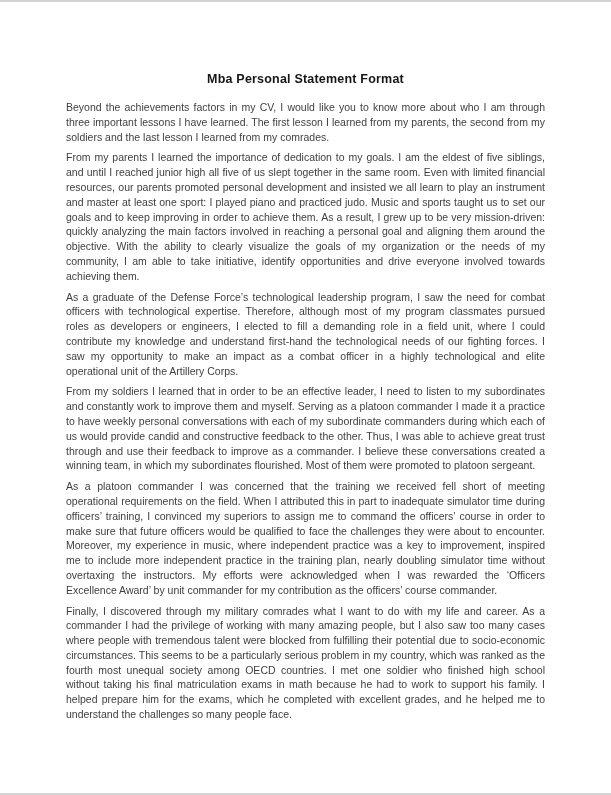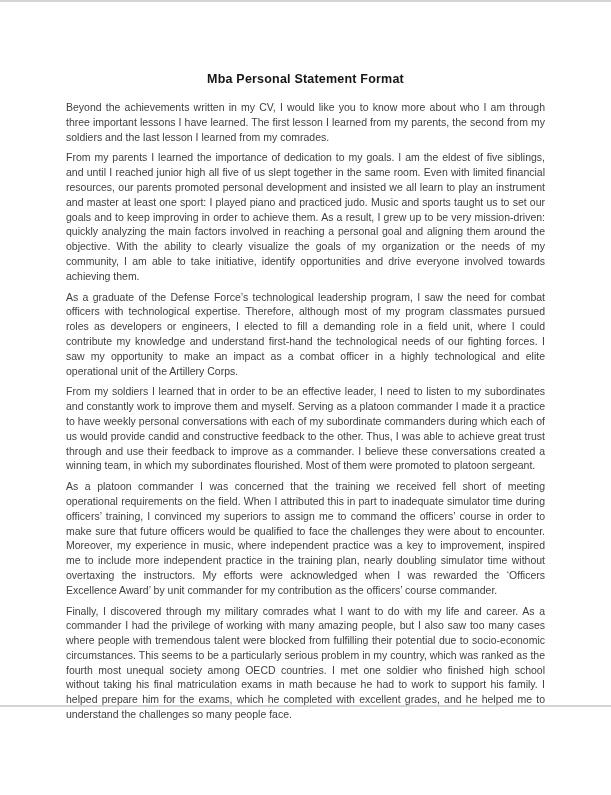--- a/index.html
+++ b/index.html
@@ -11,21 +11,21 @@
   .viewport {
     width: 611px;
     height: 795px;
     background: #ffffff;
     position: relative;
     overflow: hidden;
   }
   .page {
     box-sizing: border-box;
     width: 611px;
-    height: 707px;
+    height: 795px;
     background: #ffffff;
     border-top: 2px solid #d4d4d4;
     border-bottom: 2px solid #d4d4d4;
     padding: 70px 66px 0 66px;
   }
   .doc-title {
     margin: 0 0 14px 0;
     text-align: center;
     font-size: 12.5px;
     font-weight: bold;
@@ -41,21 +41,21 @@
     text-align: justify;
   }
 </style>
 </head>
 <body>
 
 <div class="viewport">
   <div class="page">
     <h1 class="doc-title">Mba Personal Statement Format</h1>
     <div class="doc-body">
-      <p>Beyond the achievements written in my CV, I would like you to know more about who I am through three important lessons I have learned. The first lesson I learned from my parents, the second from my soldiers and the last lesson I learned from my comrades.</p>
+      <p>Beyond the achievements factors in my CV, I would like you to know more about who I am through three important lessons I have learned. The first lesson I learned from my parents, the second from my soldiers and the last lesson I learned from my comrades.</p>
       <p>From my parents I learned the importance of dedication to my goals. I am the eldest of five siblings, and until I reached junior high all five of us slept together in the same room. Even with limited financial resources, our parents promoted personal development and insisted we all learn to play an instrument and master at least one sport: I played piano and practiced judo. Music and sports taught us to set our goals and to keep improving in order to achieve them. As a result, I grew up to be very mission-driven: quickly analyzing the main factors involved in reaching a personal goal and aligning them around the objective. With the ability to clearly visualize the goals of my organization or the needs of my community, I am able to take initiative, identify opportunities and drive everyone involved towards achieving them.</p>
       <p>As a graduate of the Defense Force’s technological leadership program, I saw the need for combat officers with technological expertise. Therefore, although most of my program classmates pursued roles as developers or engineers, I elected to fill a demanding role in a field unit, where I could contribute my knowledge and understand first-hand the technological needs of our fighting forces. I saw my opportunity to make an impact as a combat officer in a highly technological and elite operational unit of the Artillery Corps.</p>
       <p>From my soldiers I learned that in order to be an effective leader, I need to listen to my subordinates and constantly work to improve them and myself. Serving as a platoon commander I made it a practice to have weekly personal conversations with each of my subordinate commanders during which each of us would provide candid and constructive feedback to the other. Thus, I was able to achieve great trust through and use their feedback to improve as a commander. I believe these conversations created a winning team, in which my subordinates flourished. Most of them were promoted to platoon sergeant.</p>
       <p>As a platoon commander I was concerned that the training we received fell short of meeting operational requirements on the field. When I attributed this in part to inadequate simulator time during officers’ training, I convinced my superiors to assign me to command the officers’ course in order to make sure that future officers would be qualified to face the challenges they were about to encounter. Moreover, my experience in music, where independent practice was a key to improvement, inspired me to include more independent practice in the training plan, nearly doubling simulator time without overtaxing the instructors. My efforts were acknowledged when I was rewarded the ‘Officers Excellence Award’ by unit commander for my contribution as the officers’ course commander.</p>
       <p>Finally, I discovered through my military comrades what I want to do with my life and career. As a commander I had the privilege of working with many amazing people, but I also saw too many cases where people with tremendous talent were blocked from fulfilling their potential due to socio-economic circumstances. This seems to be a particularly serious problem in my country, which was ranked as the fourth most unequal society among OECD countries. I met one soldier who finished high school without taking his final matriculation exams in math because he had to work to support his family. I helped prepare him for the exams, which he completed with excellent grades, and he helped me to understand the challenges so many people face.</p>
     </div>
   </div>
 </div>
 
 </body></html>

